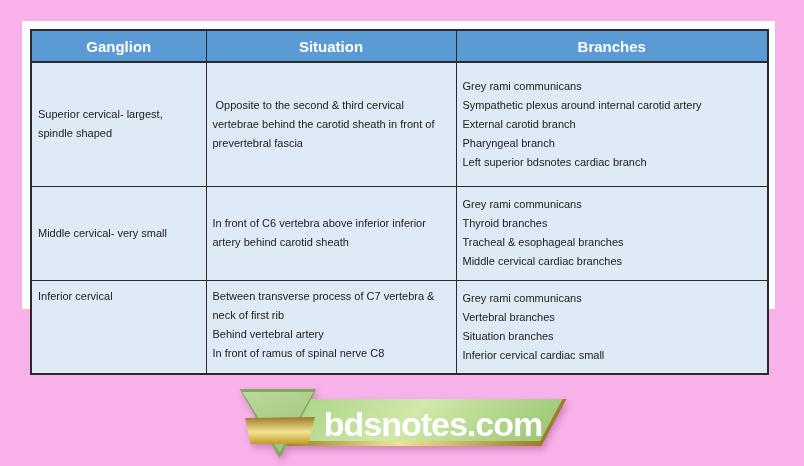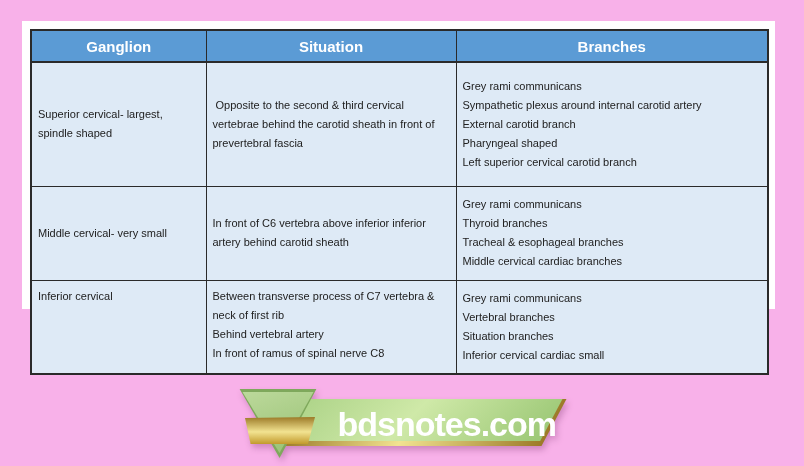--- a/index.html
+++ b/index.html
@@ -99,21 +99,21 @@
     left: 9px; top: 31px;
     width: 70px; height: 27px;
     clip-path: polygon(0 4%, 100% 0, 90% 100%, 8% 100%);
     background: linear-gradient(180deg, var(--gold-dark, #9c7a28) 0%, var(--gold-light, #f6ea96) 55%, var(--gold-mid, #c29a2c) 100%);
     z-index: 3;
   }
   .logo-text {
     position: absolute;
     left: 74px; top: 19px;
     width: 246px;
-    text-align: right;
+    text-align: center;
     font-size: 34px;
     font-weight: bold;
     letter-spacing: -1px;
     color: var(--logo-text-color, #FFFFFF);
     z-index: 4;
   }
 </style>
 </head>
 <body>
 
@@ -136,22 +136,22 @@
       <tbody>
         <tr class="r1">
           <td class="col-ganglion">Superior cervical- largest, spindle shaped</td>
           <td class="col-situation">
             <p> Opposite to the second &amp; third cervical vertebrae behind the carotid sheath in front of prevertebral fascia</p>
           </td>
           <td class="col-branches">
             <div class="branch-line">Grey rami communicans</div>
             <div class="branch-line">Sympathetic plexus around internal carotid artery</div>
             <div class="branch-line">External carotid branch</div>
-            <div class="branch-line">Pharyngeal shaped</div>
-            <div class="branch-line">Left superior cervical carotid branch</div>
+            <div class="branch-line">Pharyngeal branch</div>
+            <div class="branch-line">Left superior bdsnotes cardiac branch</div>
           </td>
         </tr>
         <tr class="r2">
           <td class="col-ganglion">Middle cervical- very small</td>
           <td class="col-situation">
             <p>In front of C6 vertebra above inferior inferior artery behind carotid sheath</p>
           </td>
           <td class="col-branches">
             <div class="branch-line">Grey rami communicans</div>
             <div class="branch-line">Thyroid branches</div>

